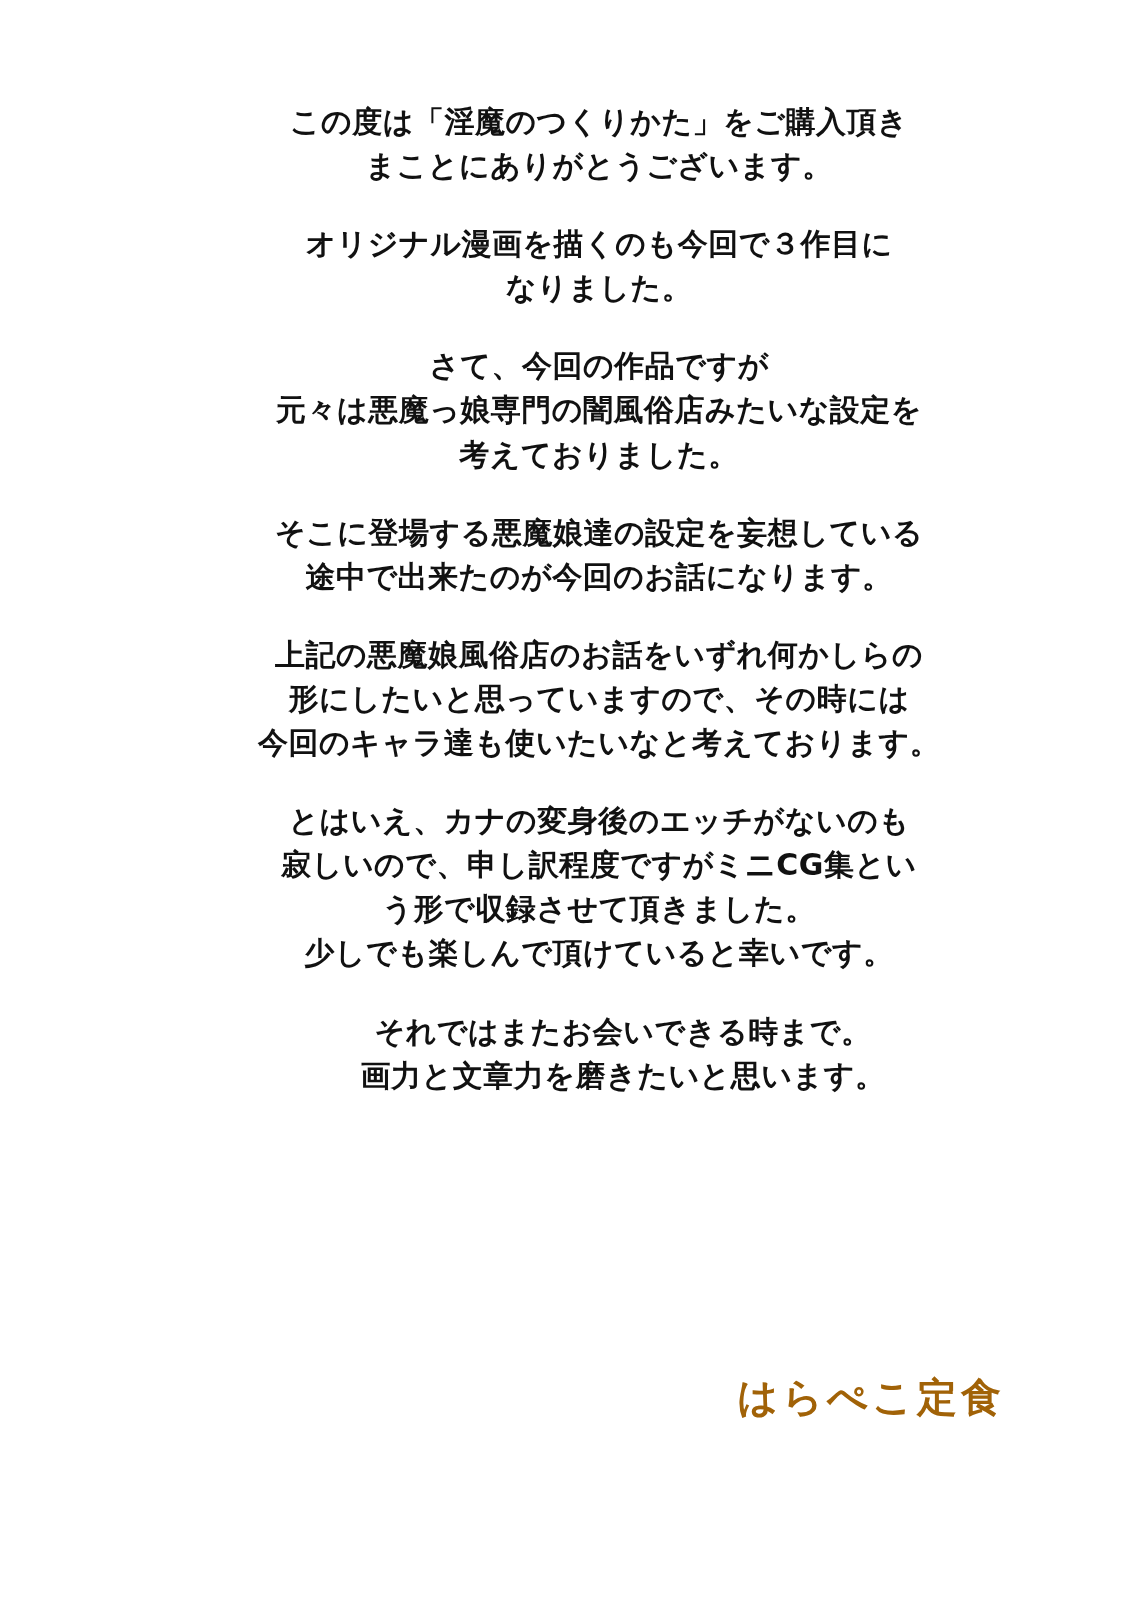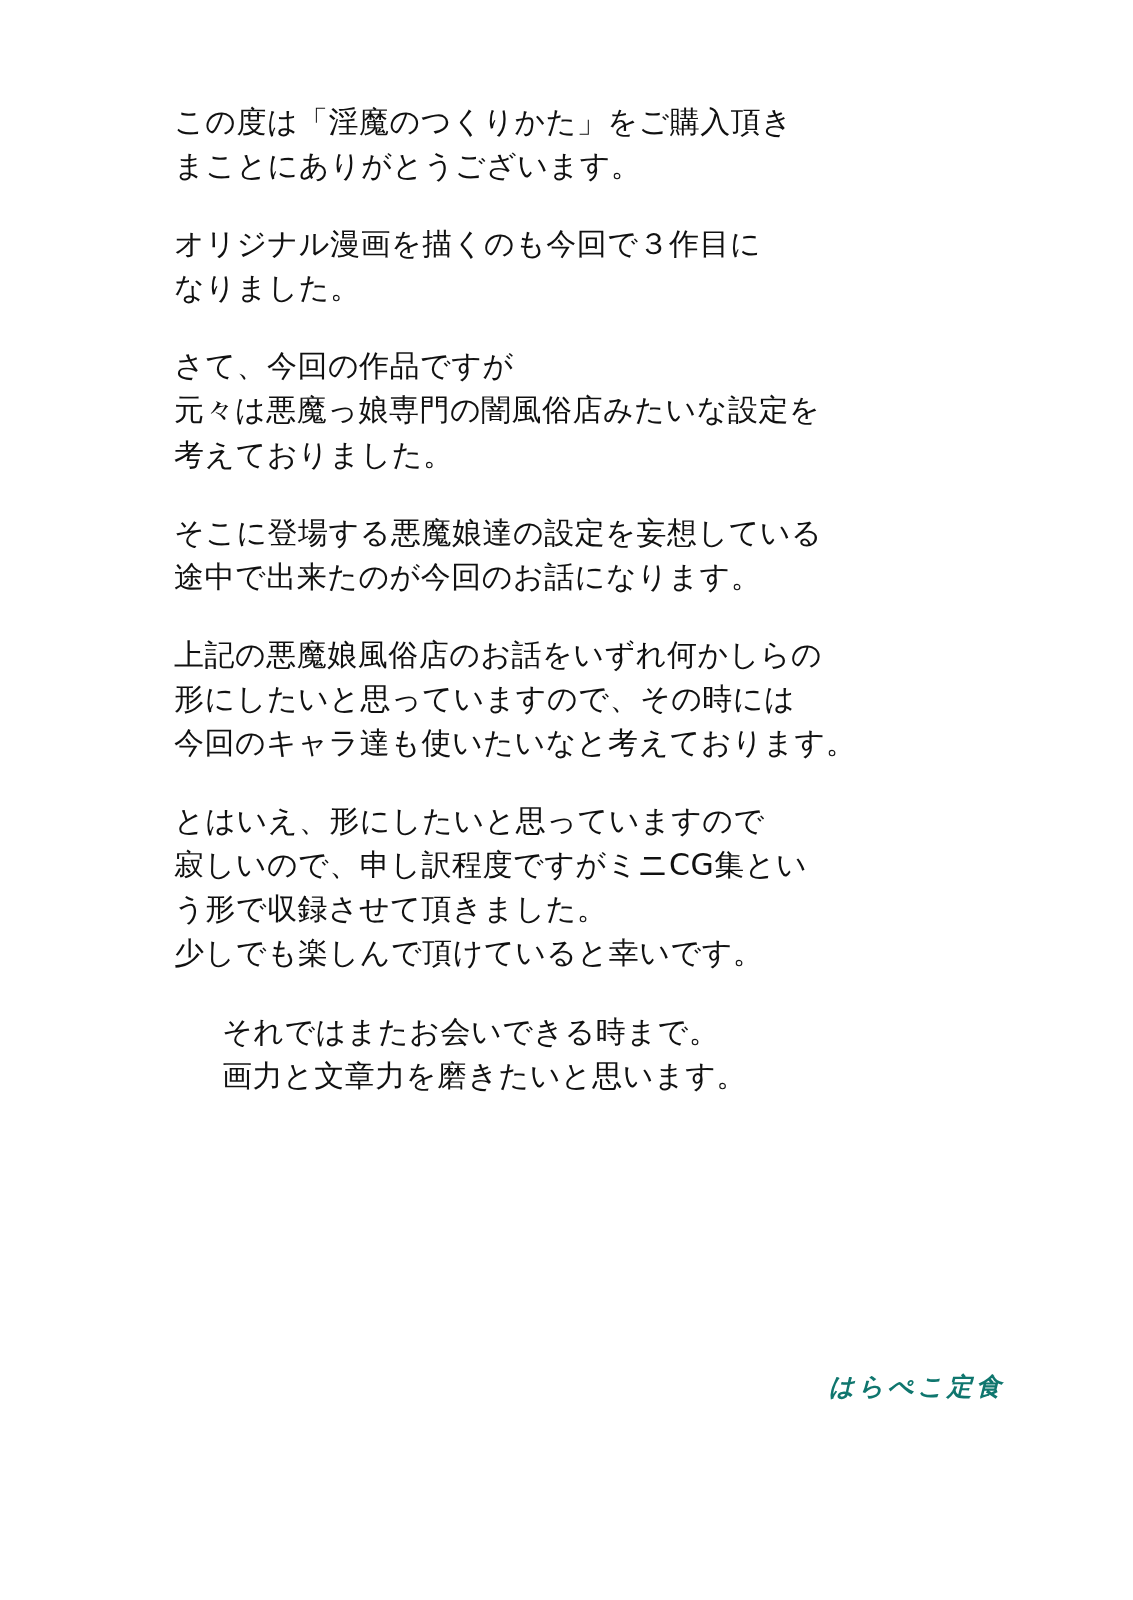--- a/index.html
+++ b/index.html
@@ -26,58 +26,58 @@
   .afterword {
     position: absolute;
     left: 174px;
     top: 100px;
     width: 850px;
   }
   .para {
     margin: 0 0 34px 0;
     font-size: 30px;
     line-height: 1.47;
-    font-weight: 400;
+    font-weight: 700;
     letter-spacing: 0.5px;
     white-space: pre-line;
     color: #111111;
+    text-align: center;
   }
   .para:last-of-type {
     margin-bottom: 0;
     margin-left: 48px;
   }
   .signature {
     position: absolute;
     right: 128px;
     top: 1370px;
-    font-size: 25px;
+    font-size: 40px;
     font-weight: 700;
     letter-spacing: 4px;
-    color: #0f766e;
-    font-style: italic;
+    color: #a16207;
   }
 </style>
 </head>
 <body>
 
 <div class="page">
   <div class="afterword">
     <p class="para">この度は「淫魔のつくりかた」をご購入頂き
 まことにありがとうございます。</p>
     <p class="para">オリジナル漫画を描くのも今回で３作目に
 なりました。</p>
     <p class="para">さて、今回の作品ですが
 元々は悪魔っ娘専門の闇風俗店みたいな設定を
 考えておりました。</p>
     <p class="para">そこに登場する悪魔娘達の設定を妄想している
 途中で出来たのが今回のお話になります。</p>
     <p class="para">上記の悪魔娘風俗店のお話をいずれ何かしらの
 形にしたいと思っていますので、その時には
 今回のキャラ達も使いたいなと考えております。</p>
-    <p class="para">とはいえ、形にしたいと思っていますので
+    <p class="para">とはいえ、カナの変身後のエッチがないのも
 寂しいので、申し訳程度ですがミニCG集とい
 う形で収録させて頂きました。
 少しでも楽しんで頂けていると幸いです。</p>
     <p class="para">それではまたお会いできる時まで。
 画力と文章力を磨きたいと思います。</p>
   </div>
   <div class="signature">はらぺこ定食</div>
 </div>
 
 </body></html>

